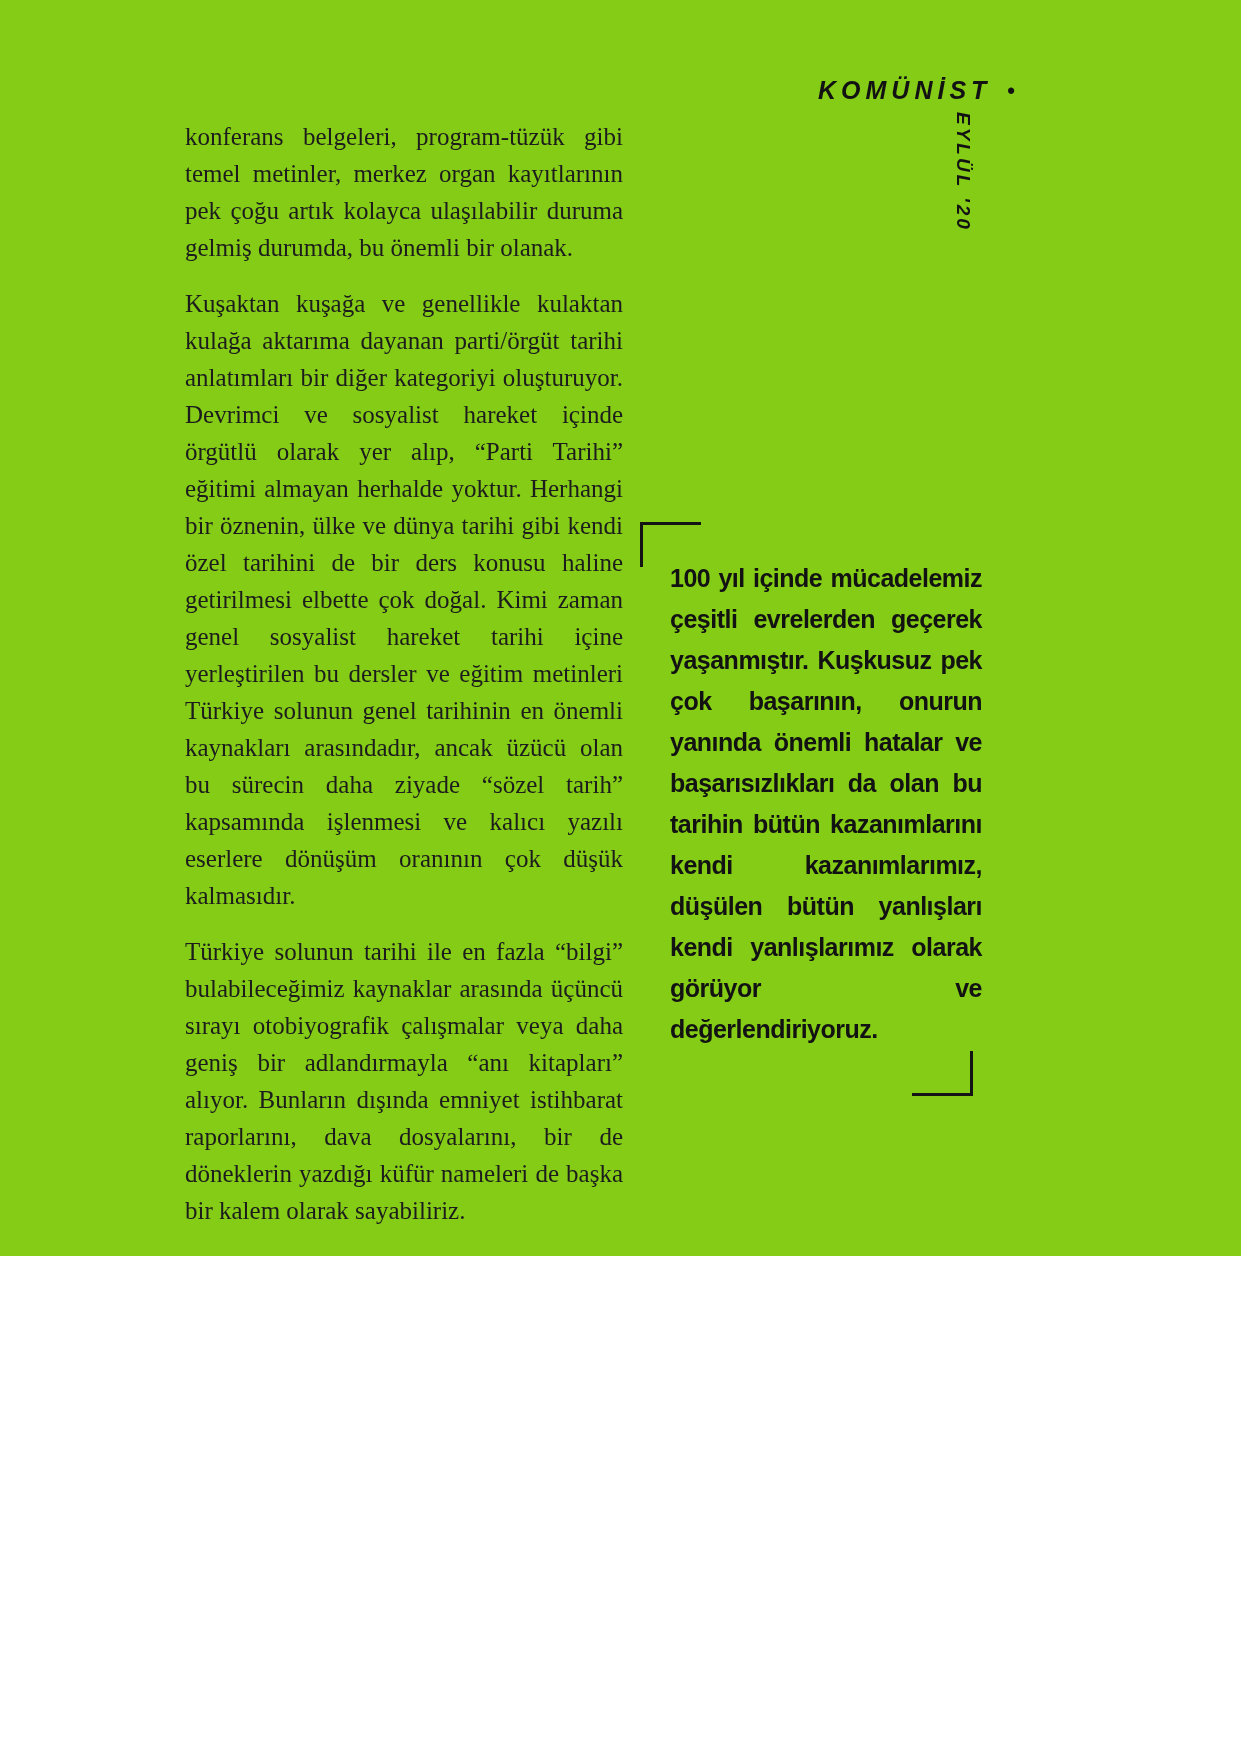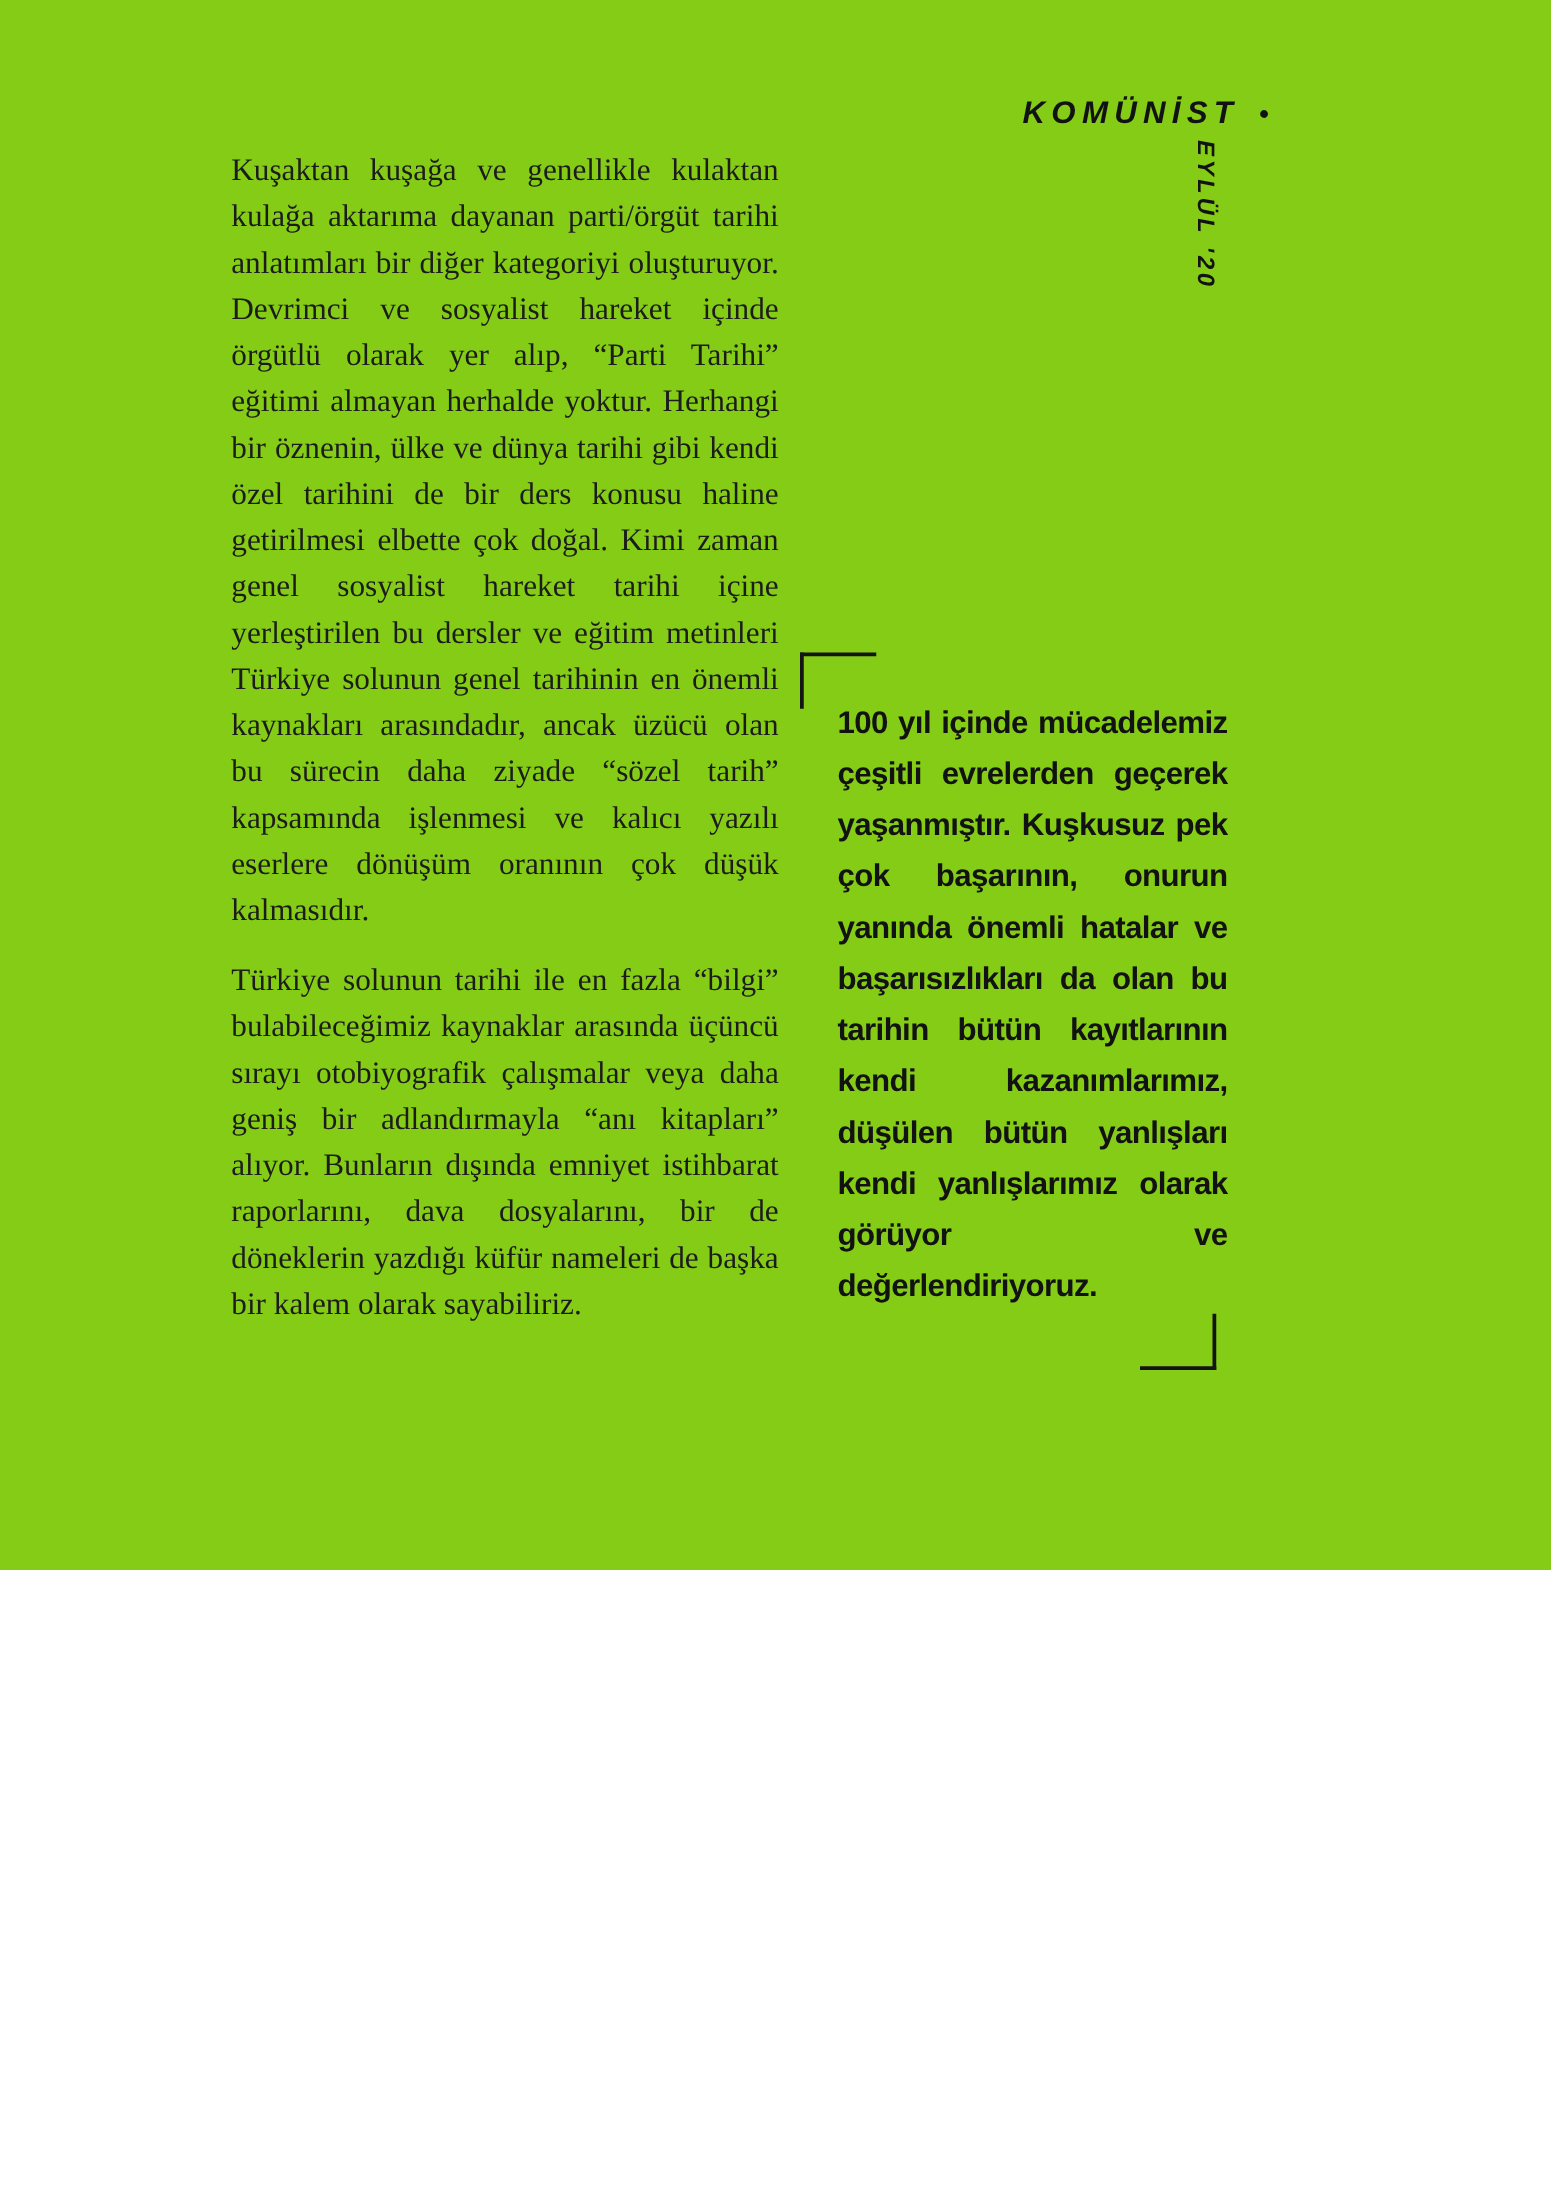--- a/index.html
+++ b/index.html
@@ -129,25 +129,26 @@
 <div class="page">
 
   <div class="masthead">
     <span>KOMÜNİST</span>
     <span class="bullet">•</span>
   </div>
 
   <div class="issue-vertical">EYLÜL '20</div>
 
   <div class="body-column">
+    <p>konferans belgeleri, program-tüzük gibi temel metinler, merkez organ kayıtlarının pek çoğu artık kolayca ulaşılabilir duruma gelmiş durumda, bu önemli bir olanak.</p>
     <p>Kuşaktan kuşağa ve genellikle kulaktan kulağa aktarıma dayanan parti/örgüt tarihi anlatımları bir diğer kategoriyi oluşturuyor. Devrimci ve sosyalist hareket içinde örgütlü olarak yer alıp, “Parti Tarihi” eğitimi almayan herhalde yoktur. Herhangi bir öznenin, ülke ve dünya tarihi gibi kendi özel tarihini de bir ders konusu haline getirilmesi elbette çok doğal. Kimi zaman genel sosyalist hareket tarihi içine yerleştirilen bu dersler ve eğitim metinleri Türkiye solunun genel tarihinin en önemli kaynakları arasındadır, ancak üzücü olan bu sürecin daha ziyade “sözel tarih” kapsamında işlenmesi ve kalıcı yazılı eserlere dönüşüm oranının çok düşük kalmasıdır.</p>
     <p>Türkiye solunun tarihi ile en fazla “bilgi” bulabileceğimiz kaynaklar arasında üçüncü sırayı otobiyografik çalışmalar veya daha geniş bir adlandırmayla “anı kitapları” alıyor. Bunların dışında emniyet istihbarat raporlarını, dava dosyalarını, bir de döneklerin yazdığı küfür nameleri de başka bir kalem olarak sayabiliriz.</p>
   </div>
 
   <div class="pull-quote-wrap">
     <div class="quote-bracket-top"></div>
-    <div class="pull-quote-text">100 yıl içinde mücadelemiz çeşitli evrelerden geçerek yaşanmıştır. Kuşkusuz pek çok başarının, onurun yanında önemli hatalar ve başarısızlıkları da olan bu tarihin bütün kayıtlarının kendi kazanımlarımız, düşülen bütün yanlışları kendi yanlışlarımız olarak görüyor ve değerlendiriyoruz.</div>
+    <div class="pull-quote-text">100 yıl içinde mücadelemiz çeşitli evrelerden geçerek yaşanmıştır. Kuşkusuz pek çok başarının, onurun yanında önemli hatalar ve başarısızlıkları da olan bu tarihin bütün kazanımlarını kendi kazanımlarımız, düşülen bütün yanlışları kendi yanlışlarımız olarak görüyor ve değerlendiriyoruz.</div>
     <div class="quote-bracket-bottom"></div>
   </div>
 
   <div class="page-number">73</div>
 
 </div>
 
 </body></html>

